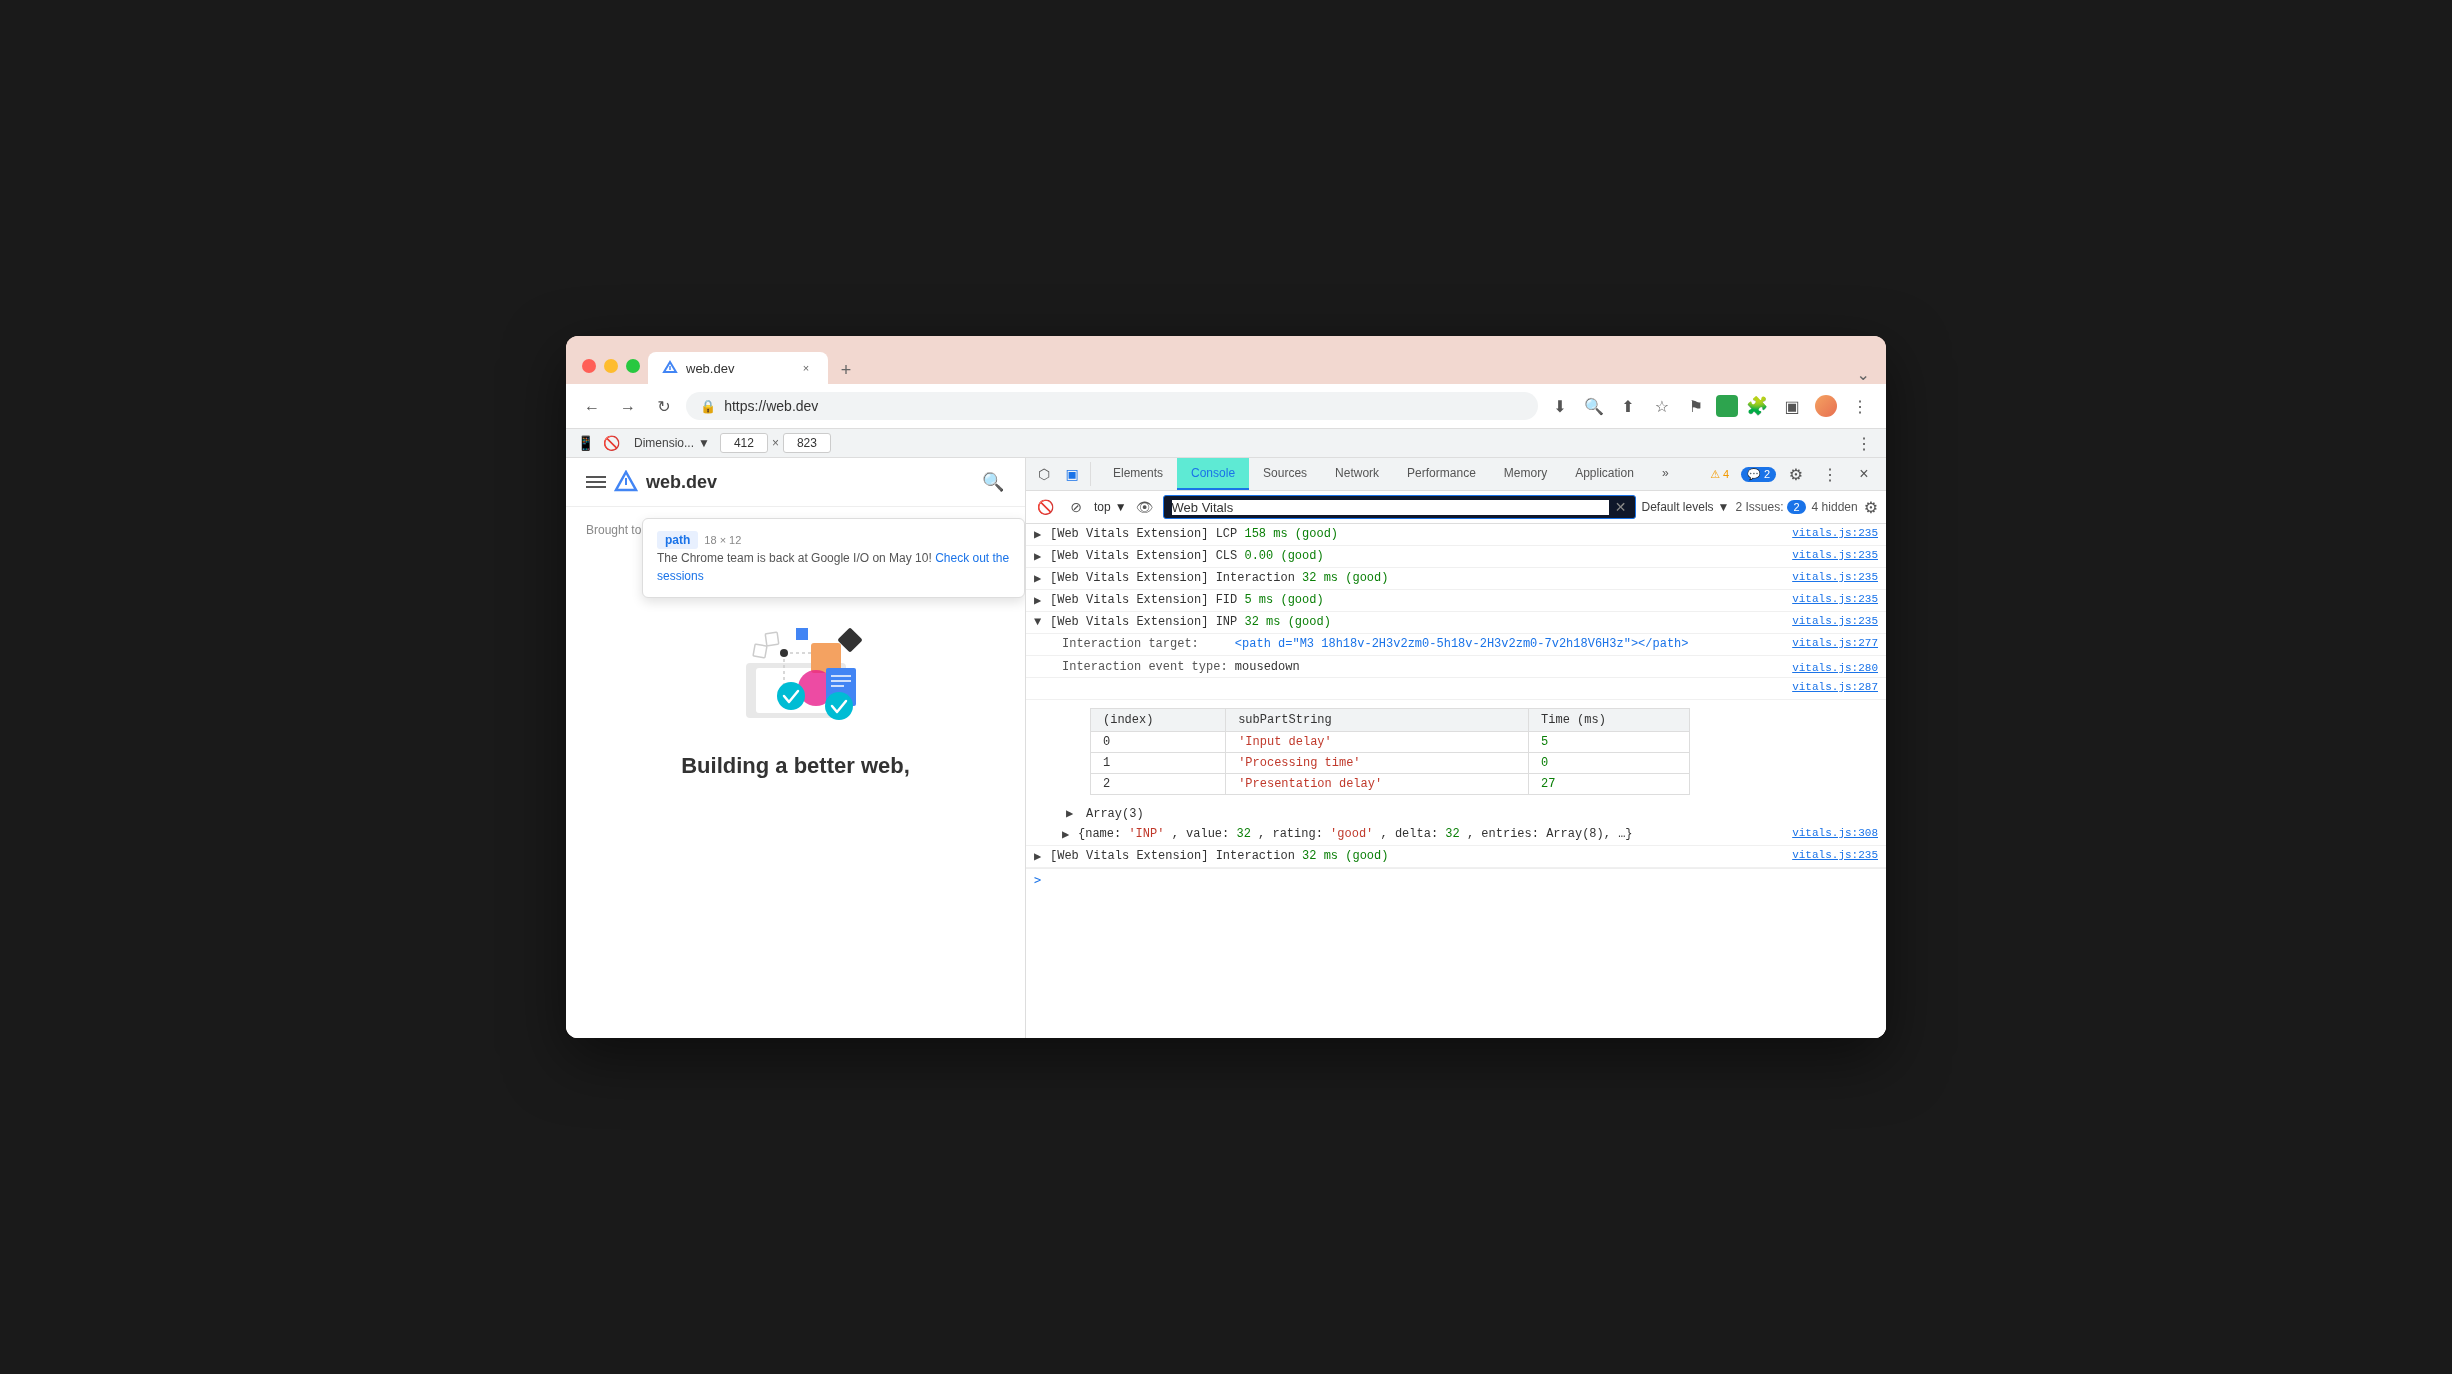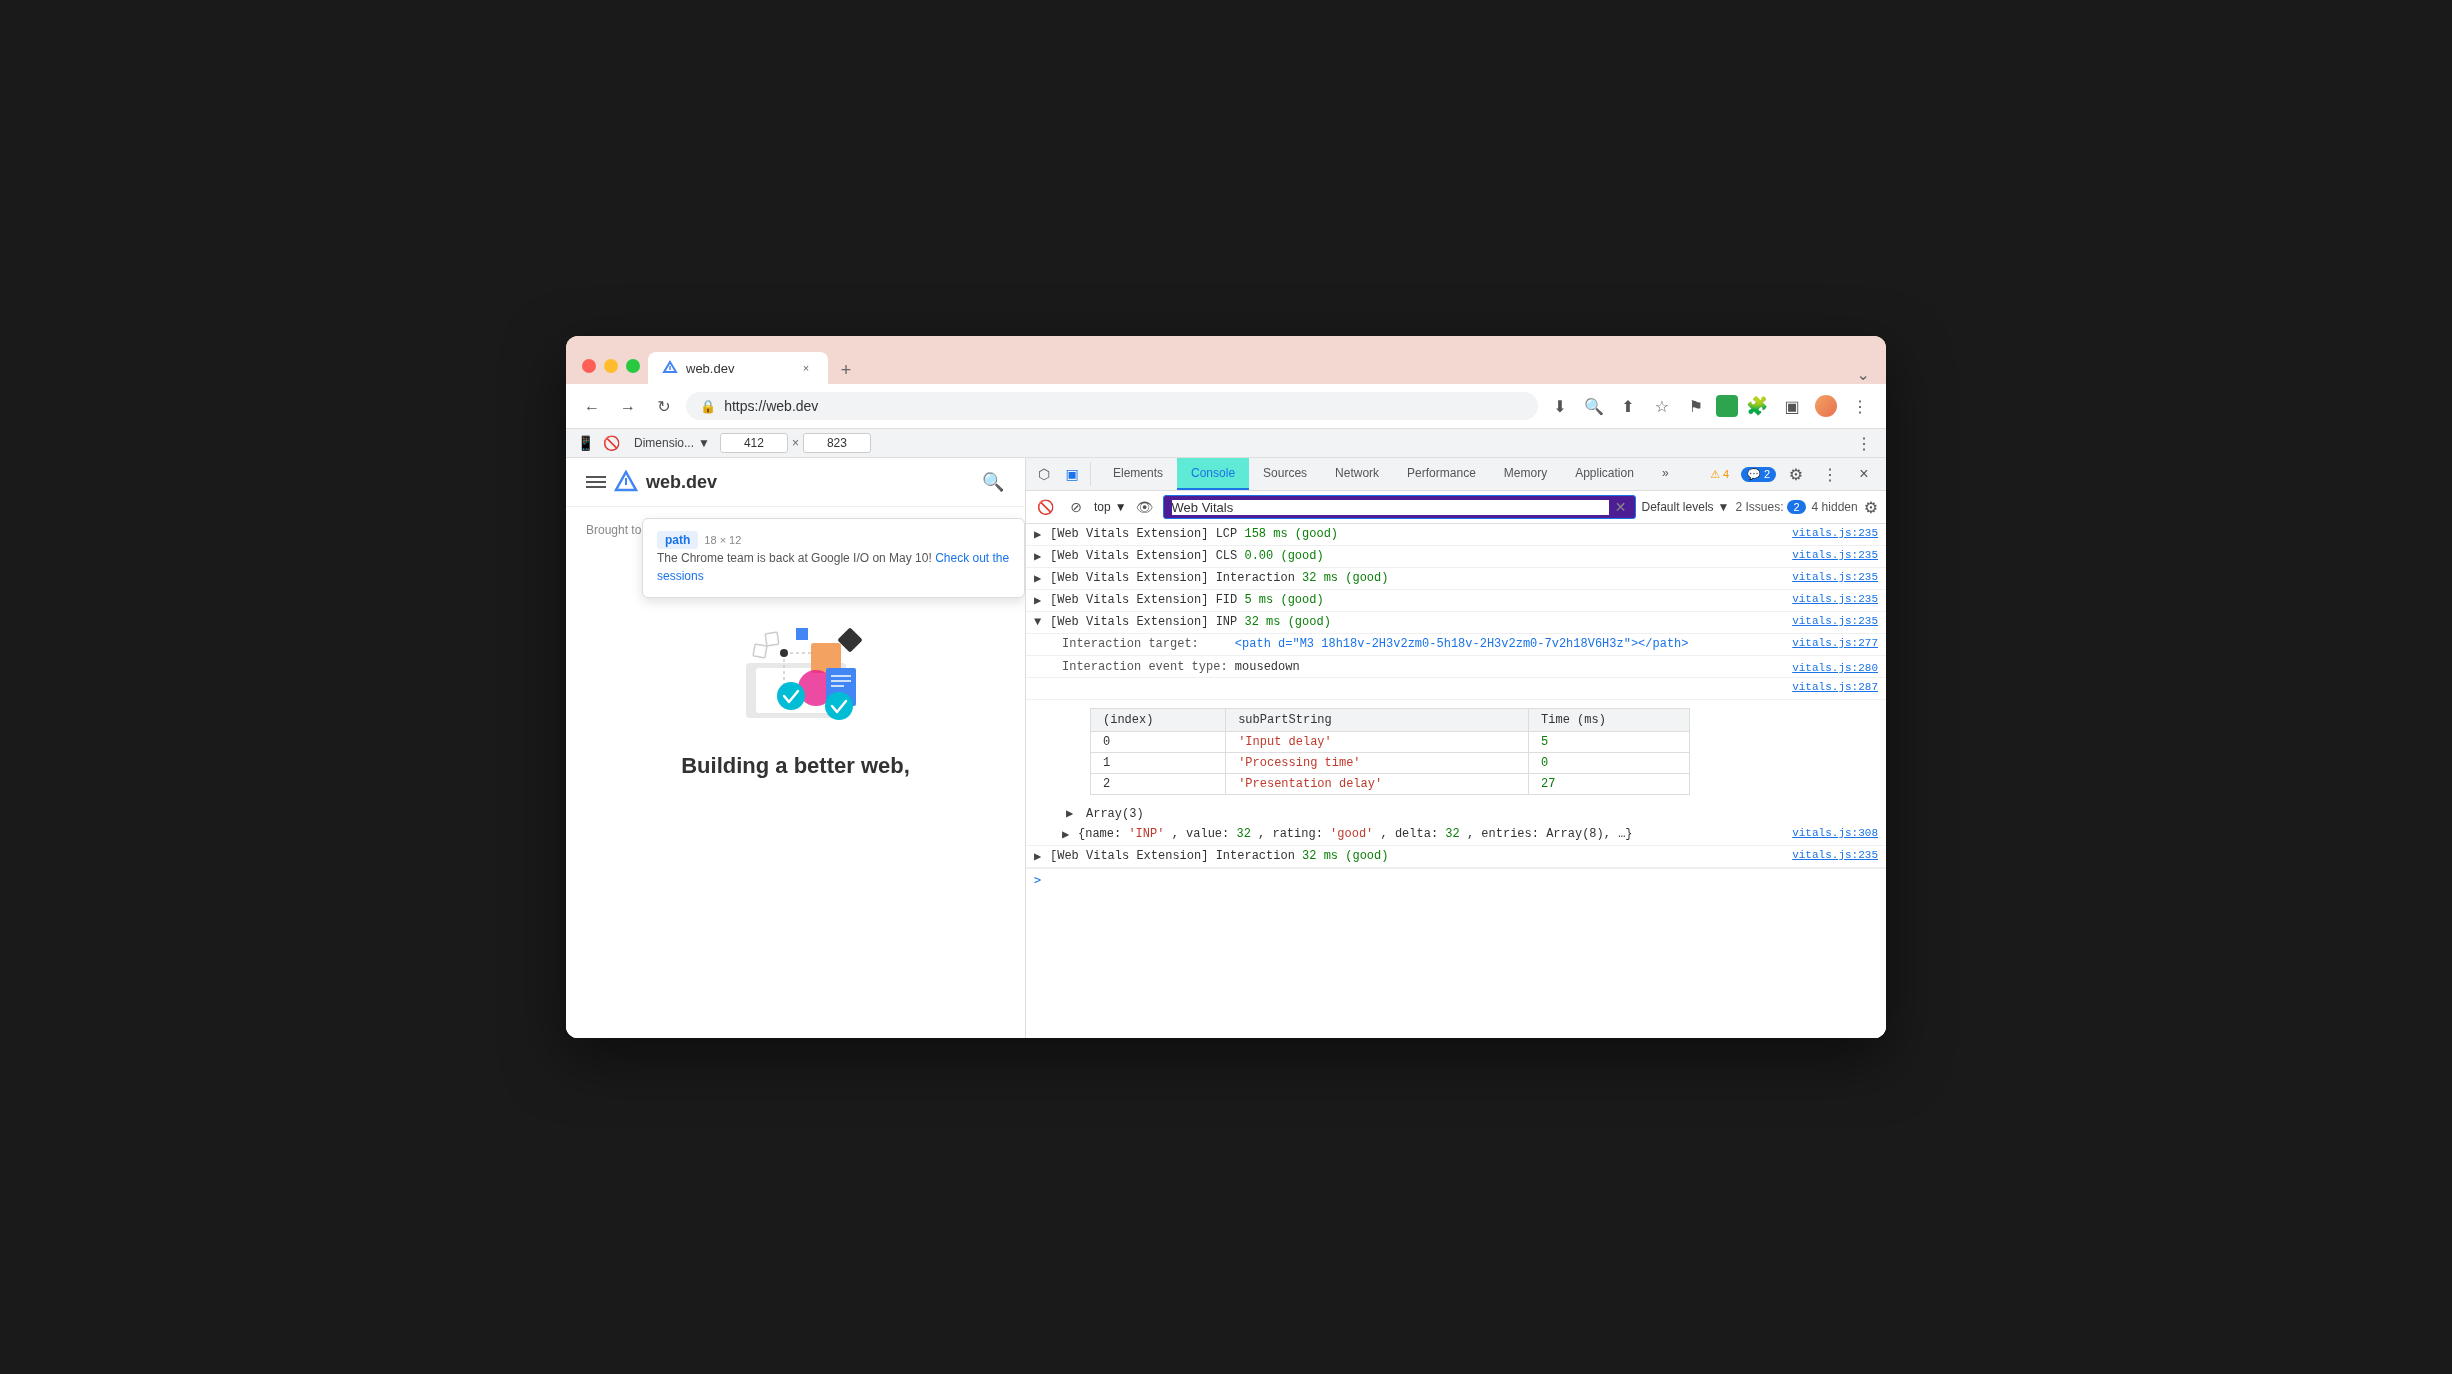--- a/index.html
+++ b/index.html
@@ -165,21 +165,21 @@
       color: #444;
       padding: 4px 8px;
       cursor: pointer;
     }
     .dim-input {
       background: #fff;
       border: 1px solid #ccc;
       border-radius: 3px;
       padding: 2px 6px;
       font-size: 12px;
-      width: 68px;
+      width: 48px;
       text-align: center;
       color: #333;
     }
     .dim-x { font-size: 12px; color: #666; margin: 0 2px; }
     .devtools-right {
       margin-left: auto;
       display: flex;
       align-items: center;
       gap: 4px;
     }
@@ -261,21 +261,21 @@
       align-items: center;
       gap: 4px;
       font-size: 12px;
       color: #333;
       cursor: pointer;
     }
     .search-box {
       flex: 1;
       display: flex;
       align-items: center;
-      background: #4c1d95;
+      background: #0f172a;
       border: 1.5px solid #1a73e8;
       border-radius: 3px;
       padding: 3px 8px;
       gap: 6px;
     }
     .search-box input {
       border: none;
       outline: none;
       font-size: 13px;
       flex: 1;

